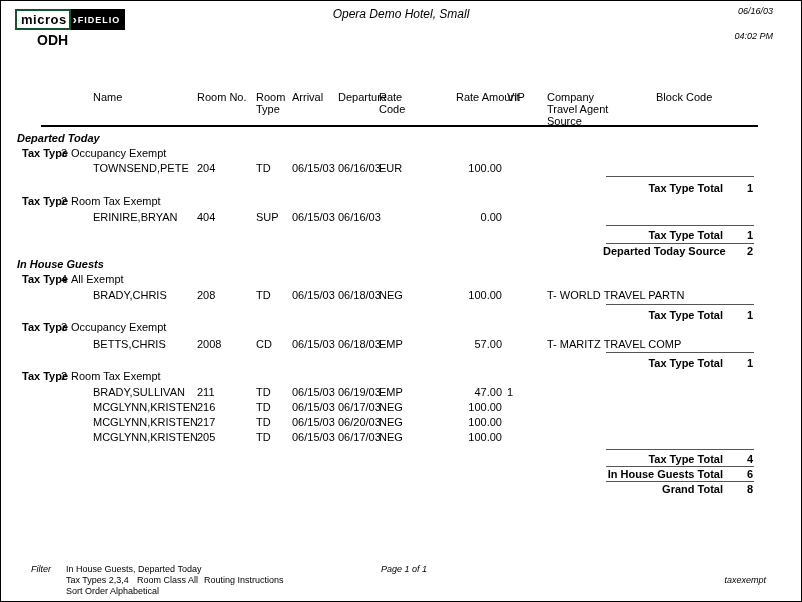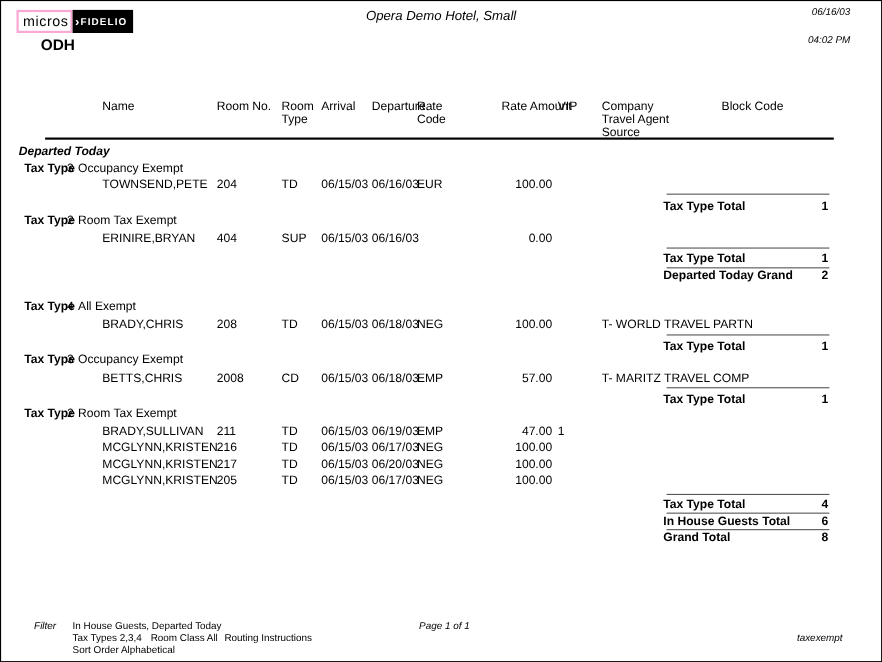--- a/index.html
+++ b/index.html
@@ -4,21 +4,21 @@
 <style>
   html,body{margin:0;padding:0;background:#e8e8e8;}
   .sheet{
     position:relative; width:800px; height:600px; background:#fff;
     border:1px solid #000; font-family:"Liberation Sans",sans-serif; color:#000;
     overflow:hidden;
   }
   .abs{position:absolute; white-space:nowrap;}
   
   .logo{position:absolute; left:14px; top:8px; display:inline-flex; align-items:stretch;}
-  .logo .micros{border:2px solid #f9a8d4; background:#fff; color:#000; font-weight:normal; font-size:13px; padding:1px 2px 1px 4px; letter-spacing:0.5px;}
+  .logo .micros{border:2px solid #14532d; background:#fff; color:#000; font-weight:bold; font-size:13px; padding:1px 2px 1px 4px; letter-spacing:0.5px;}
   .logo .black{background:#000; color:#fff; display:flex; align-items:center; padding:0 5px 0 2px;}
   .logo .arrow{font-weight:bold; font-size:12px; margin-right:1px;}
   .logo .fidelio{font-weight:bold; font-size:9px; letter-spacing:1px;}
   .prop-code{position:absolute; left:36px; top:31px; font-weight:bold; font-size:14px;}
   .hotel-name{position:absolute; left:0; top:6px; width:100%; text-align:center; font-style:italic; font-size:12px;}
   .report-title{position:absolute; left:0; top:30px; width:100%; text-align:center; font-style:italic; font-weight:bold; font-size:12.5px;}
   .rdate{position:absolute; left:672px; width:100px; text-align:right; font-style:italic; font-size:9px;}
   
   .line{position:absolute; left:0; width:100%; height:14px; font-size:11px;}
   .line span{position:absolute; white-space:nowrap;}
@@ -32,21 +32,21 @@
   .c-arr{left:291px;}
   .c-dep{left:337px;}
   .c-rcode{left:378px;}
   .c-ramt{left:420px; width:81px; text-align:right;}
   .c-vip{left:506px;}
   .c-comp{left:546px;}
   .c-block{left:655px;}
   .hdr span{font-weight:normal;}
   .hrule{position:absolute; left:40px; width:717px; height:0; border-top:2px solid #000;}
   .trule{position:absolute; left:605px; width:148px; height:0; border-top:1px solid #555;}
-  .t-label{left:602px; width:120px; font-weight:bold;}
+  .t-label{left:602px; width:120px; text-align:right; font-weight:bold;}
   .t-value{left:726px; width:26px; text-align:right; font-weight:bold;}
   
   .foot{position:absolute; font-size:9px;}
   .ital{font-style:italic;}
 </style>
 </head>
 <body>
 
 <div class="sheet">
 
@@ -121,24 +121,27 @@
     <span class="c-dep">06/16/03</span>
     <span class="c-ramt">0.00</span>
   </div>
   <div class="trule" style="top:224px"></div>
   <div class="line" style="top:228px">
     <span class="t-label">Tax Type Total</span>
     <span class="t-value">1</span>
   </div>
   <div class="trule" style="top:242px"></div>
   <div class="line" style="top:244px">
-    <span class="t-label">Departed Today Grand</span>
+    <span class="t-label">Departed Today Source</span>
     <span class="t-value">2</span>
   </div>
 
+  <div class="line" style="top:257px">
+      <span class="c-sec">In House Guests</span>
+    </div>
 
   <div class="line" style="top:272px">
     <span class="c-ttl">Tax Type</span>
     <span class="c-ttn">4</span>
     <span class="c-ttd">All Exempt</span>
   </div>
   <div class="line" style="top:288px">
     <span class="c-name">BRADY,CHRIS</span>
     <span class="c-room">208</span>
     <span class="c-rtype">TD</span>

